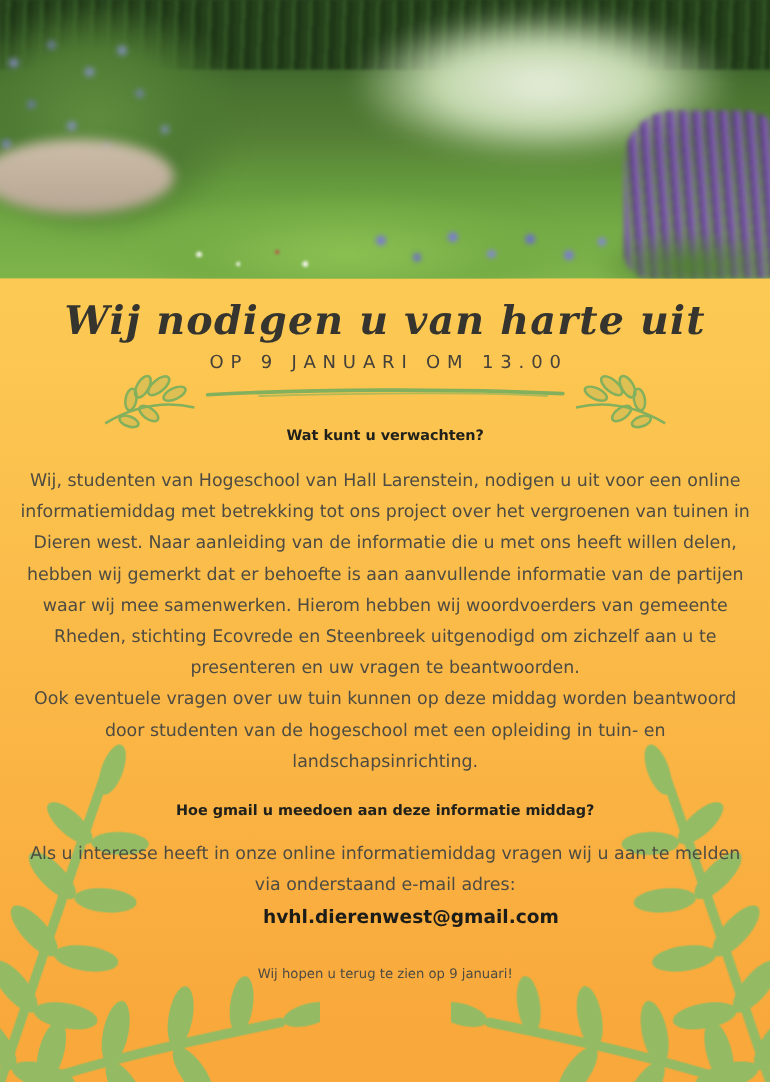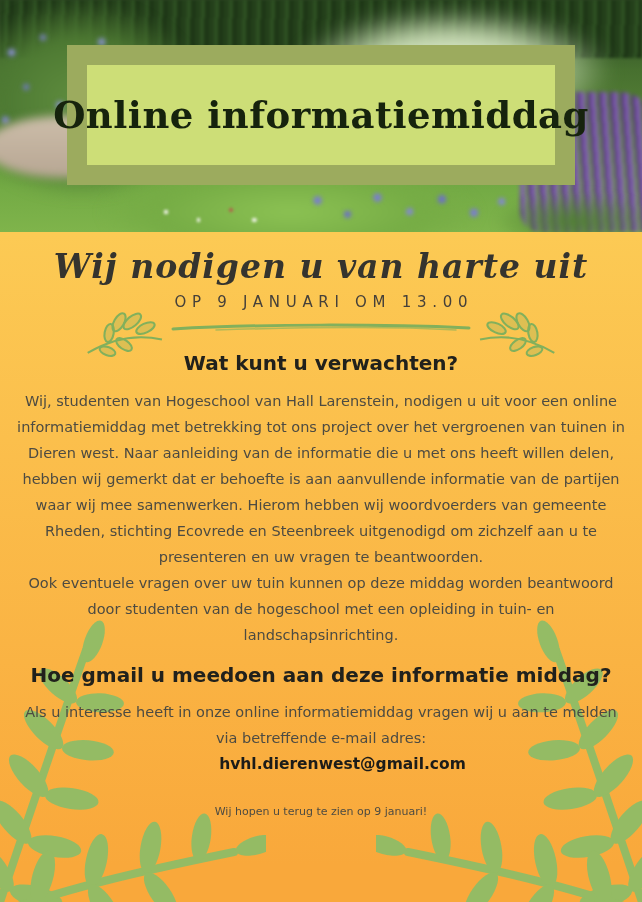--- a/index.html
+++ b/index.html
@@ -86,21 +86,21 @@
     padding-top:14px;text-align:center;overflow:hidden;z-index:2;}
   .script-heading{font-family:"DejaVu Serif","Liberation Serif",serif;font-style:italic;
     font-weight:700;font-size:33px;line-height:42px;color:#35342e;letter-spacing:1px;}
   .date-line{margin-top:3px;font-size:15px;line-height:22px;letter-spacing:.38em;
     color:#45403a;text-indent:.38em;}
   .divider-row{position:relative;height:36px;margin-top:-4px;
     display:flex;align-items:center;justify-content:center;gap:4px;}
   .sprig{width:86px;height:66px;flex:none;transform:translateY(6px);}
   .sprig.right{transform:translateY(6px) scaleX(-1);}
   .hand-line{width:300px;height:12px;flex:none;}
-  .section-heading{font-size:20px;font-weight:700;color:var(--heading-text);line-height:24px;}
+  .section-heading{font-size:12px;font-weight:700;color:var(--heading-text);line-height:24px;}
   .h-expect{margin-top:6px;}
   .h-join{margin-top:15px;}
   .body-par{width:608px;margin:0 auto;font-size:14.5px;line-height:26px;color:var(--body-text);}
   .par-1{margin-top:13px;}
   .par-join-1{margin-top:12px;}
   .email-line{font-size:15.5px;line-height:27px;font-weight:700;color:#1c1c19;padding-left:43px;}
   .closing-line{margin-top:21px;font-size:11px;line-height:26px;color:var(--body-text);}
 
   
   .branch-cluster{position:absolute;width:300px;height:330px;bottom:-18px;z-index:1;pointer-events:none;}
@@ -119,25 +119,20 @@
     <div class="blob bush-left-flowers"></div>
     <div class="blob foliage-white"></div>
     <div class="blob path-gravel"></div>
     <div class="blob salvia-right"></div>
     <div class="blob greens-right-bottom"></div>
     <div class="blob lawn"></div>
     <div class="blob flowers-bottom-purple"></div>
     <div class="blob flowers-bottom-white"></div>
   </div>
 
-  <div class="banner">
-    <div class="banner-inner">
-      <div class="banner-title">Online informatiemiddag</div>
-    </div>
-  </div>
 
   <div class="content">
 
     <div class="script-heading">Wij nodigen u van harte uit</div>
     <div class="date-line">OP 9 JANUARI OM 13.00</div>
 
     <div class="divider-row">
       <svg class="sprig" viewBox="0 0 100 80">
         <g stroke="#82b05c" stroke-width="2.5" fill="rgba(130,176,92,0.25)">
           <path d="M96 48 C 70 42 40 44 6 64" fill="none"></path>
@@ -164,21 +159,21 @@
           <ellipse cx="30" cy="62" rx="10" ry="5" transform="rotate(20 30 62)"></ellipse>
         </g>
       </svg>
     </div>
 
     <div class="section-heading h-expect">Wat kunt u verwachten?</div>
     <p class="body-par par-1">Wij, studenten van Hogeschool van Hall Larenstein, nodigen u uit voor een online informatiemiddag met betrekking tot ons project over het vergroenen van tuinen in Dieren west. Naar aanleiding van de informatie die u met ons heeft willen delen, hebben wij gemerkt dat er behoefte is aan aanvullende informatie van de partijen waar wij mee samenwerken. Hierom hebben wij woordvoerders van gemeente Rheden, stichting Ecovrede en Steenbreek uitgenodigd om zichzelf aan u te presenteren en uw vragen te beantwoorden.</p>
     <p class="body-par">Ook eventuele vragen over uw tuin kunnen op deze middag worden beantwoord door studenten van de hogeschool met een opleiding in tuin- en landschapsinrichting.</p>
 
     <div class="section-heading h-join">Hoe gmail u meedoen aan deze informatie middag?</div>
-    <p class="body-par par-join-1">Als u interesse heeft in onze online informatiemiddag vragen wij u aan te melden via betreffende e-mail adres:</p>
+    <p class="body-par par-join-1">Als u interesse heeft in onze online informatiemiddag vragen wij u aan te melden via onderstaand e-mail adres:</p>
     <div class="email-line">hvhl.dierenwest@gmail.com</div>
 
     <div class="closing-line">Wij hopen u terug te zien op 9 januari!</div>
   </div>
 
   <div class="branch-cluster left">
     <svg viewBox="0 0 300 330">
       <g fill="#8cbd68" opacity="0.93">
 
         <path d="M28 330 C 55 250 85 160 120 60" stroke="#8cbd68" stroke-width="8" fill="none" stroke-linecap="round"></path>

